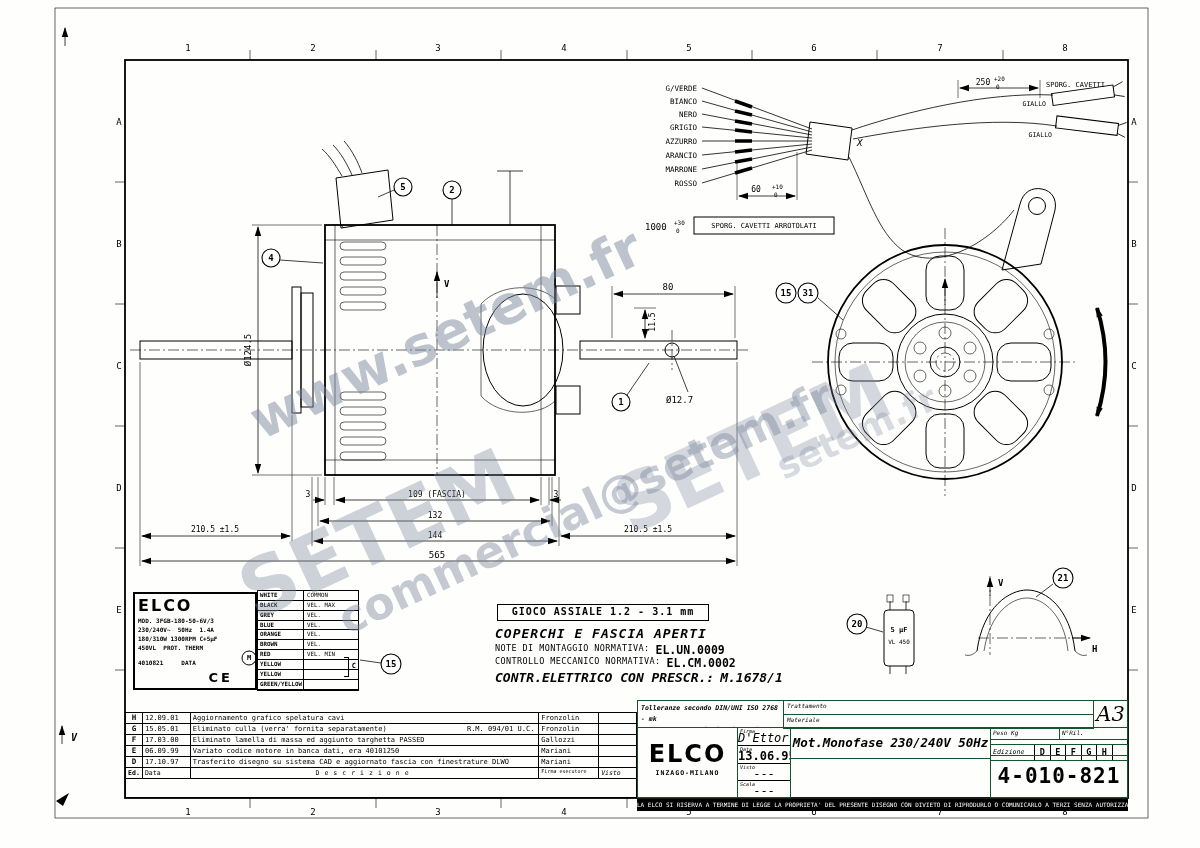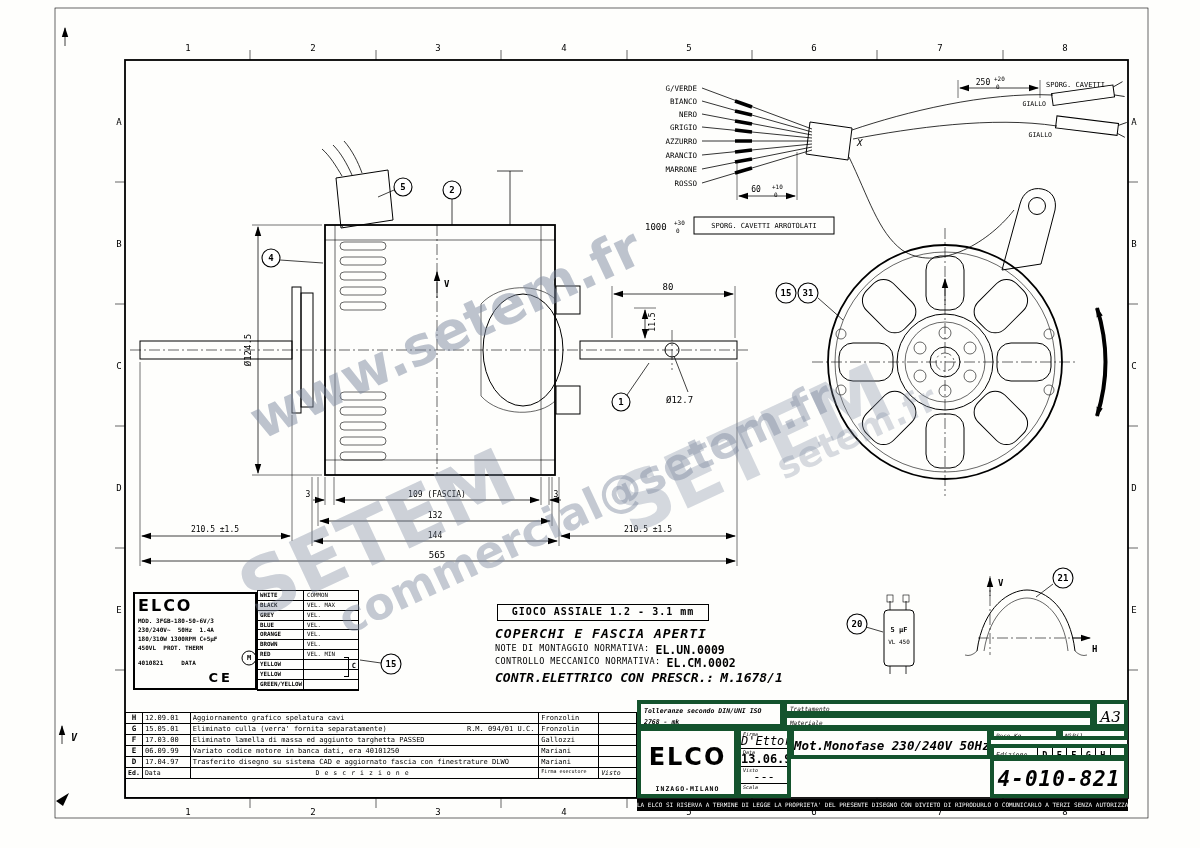--- a/index.html
+++ b/index.html
@@ -51,21 +51,21 @@
   .rc.dt2{width:48px}
   .rc.ds{width:350px;position:relative}
   .rc.fm{width:60px}
   .rc.vs{width:37px;border-right:none}
   .hrow .rc{font-size:6.5px}
   .gnote{position:absolute;right:4px;top:0;font-weight:normal}
   .mrow{height:20px;display:flex;align-items:center;justify-content:center;font-size:12px;
         font-weight:bold;letter-spacing:8px}
   
   #titleblock{left:637px;top:700px;width:491px;height:98px}
-  .tbc{position:absolute;border:4px solid #14532d;box-sizing:border-box;overflow:hidden}
+  .tbc{position:absolute;border:1px solid #14532d;box-sizing:border-box;overflow:hidden}
   .mlabel{font-size:5px;display:block;padding:1px 0 0 2px;line-height:5px;font-style:italic}
   .mval{display:block;text-align:center;font-size:12px;line-height:9px}
   .edcell{flex:1;border-right:1px solid #000;text-align:center;font-size:8.5px;font-weight:bold;line-height:14px}
   .edcell:last-child{border-right:none}
   #footer{left:637px;top:799px;width:491px;height:12px;background:#000;color:#fff;font-size:6px;
           line-height:12px;text-align:center;white-space:nowrap;overflow:hidden;z-index:4}
   #gioco{left:497px;top:604px;width:212px;height:17px;border:1.3px solid #000;text-align:center;
          font-size:10px;font-weight:bold;line-height:14px;letter-spacing:1px}
   #coperchi{left:495px;top:626px;font-size:13px;font-weight:bold;font-style:italic;letter-spacing:1px}
 </style>
@@ -553,46 +553,46 @@
     </div>
     <div class="rrow">
       <span class="rc ed">E</span>
       <span class="rc dt2">06.09.99</span>
       <span class="rc ds">Variato codice motore in banca dati, era 40101250</span>
       <span class="rc fm">Mariani</span>
       <span class="rc vs"></span>
     </div>
     <div class="rrow">
       <span class="rc ed">D</span>
-      <span class="rc dt2">17.04.97</span>
+      <span class="rc dt2">17.10.97</span>
       <span class="rc ds">Trasferito disegno su sistema CAD e aggiornato fascia con finestrature DLWO</span>
       <span class="rc fm">Mariani</span>
       <span class="rc vs"></span>
     </div>
     <div class="rrow hrow">
       <span class="rc ed">Ed.</span>
       <span class="rc dt2">Data</span>
       <span class="rc ds" style="text-align:center;letter-spacing:5px">Descrizione</span>
       <span class="rc fm" style="font-size:5px;line-height:5px;white-space:normal;padding-top:1px">Firma esecutore</span>
       <span class="rc vs" style="font-style:italic">Visto</span>
     </div>
   </div>
 
   <div id="titleblock" class="abs">
     <div class="tbc" style="left:0;top:0;width:147px;height:28px;padding:2px 3px;font-size:6.5px;font-weight:bold;font-style:italic;line-height:11px">
       <div>Tolleranze secondo DIN/UNI ISO 2768 - mk</div>
       <div>per quote senza indicazione di tolleranza</div>
     </div>
     <div class="tbc" style="left:146px;top:0;width:311px;height:15px;font-size:6px;font-style:italic;padding:1px 3px">Trattamento</div>
     <div class="tbc" style="left:146px;top:14px;width:311px;height:15px;font-size:6px;font-style:italic;padding:1px 3px">Materiale</div>
-    <div class="tbc" style="left:456px;top:0;width:35px;height:28px;font-family:'DejaVu Serif',serif;font-style:italic;font-size:15px;text-align:center;line-height:26px">A3</div>
+    <div class="tbc" style="left:456px;top:0;width:35px;height:28px;font-family:'DejaVu Serif',serif;font-style:italic;font-size:21px;text-align:center;line-height:26px">A3</div>
 
     <div class="tbc" style="left:0;top:27px;width:101px;height:71px;text-align:center;padding-top:14px">
       <div style="font-family:'DejaVu Sans',sans-serif;font-weight:900;font-size:24px;letter-spacing:2px;line-height:24px">ELCO</div>
-      <div style="font-size:6.5px;font-weight:bold;letter-spacing:1px;margin-top:16px">INZAGO-MILANO</div>
+      <div style="font-size:6.5px;font-weight:bold;letter-spacing:1px;margin-top:3px">INZAGO-MILANO</div>
     </div>
 
     <div class="tbc" style="left:100px;top:27px;width:54px;height:71px">
       <div style="height:18px;border-bottom:1px solid #000;box-sizing:border-box">
         <span class="mlabel">Firma</span>
         <span class="mval i">D'Ettorre</span>
       </div>
       <div style="height:18px;border-bottom:1px solid #000;box-sizing:border-box">
         <span class="mlabel">Data</span>
         <span class="mval b">13.06.95</span>
@@ -613,18 +613,18 @@
     <div class="tbc" style="left:422px;top:27px;width:69px;height:13px;font-size:6px;font-style:italic;padding:1px 2px">N°Ril.</div>
     <div class="tbc" style="left:353px;top:44px;width:138px;height:17px;display:flex">
       <span style="width:44px;font-size:6.5px;font-style:italic;padding:3px 2px;border-right:1px solid #000;box-sizing:border-box">Edizione</span>
       <span class="edcell">D</span>
       <span class="edcell">E</span>
       <span class="edcell">F</span>
       <span class="edcell">G</span>
       <span class="edcell">H</span>
       <span class="edcell"></span>
     </div>
-    <div class="tbc" style="left:353px;top:55px;width:138px;height:43px;font-size:21px;font-weight:bold;font-style:italic;text-align:center;line-height:41px;letter-spacing:1px">4-010-821</div>
+    <div class="tbc" style="left:353px;top:55px;width:138px;height:43px;font-size:21px;font-weight:bold;text-align:center;line-height:41px;letter-spacing:1px">4-010-821</div>
   </div>
 
   <div id="footer" class="abs">LA ELCO SI RISERVA A TERMINE DI LEGGE LA PROPRIETA' DEL PRESENTE DISEGNO CON DIVIETO DI RIPRODURLO O COMUNICARLO A TERZI SENZA AUTORIZZAZIONE</div>
 
 </div>
 
 </body></html>

